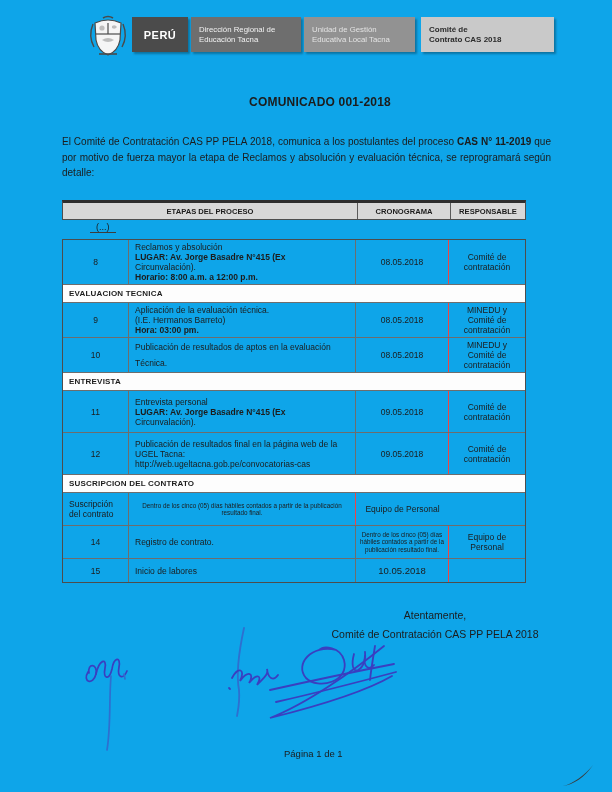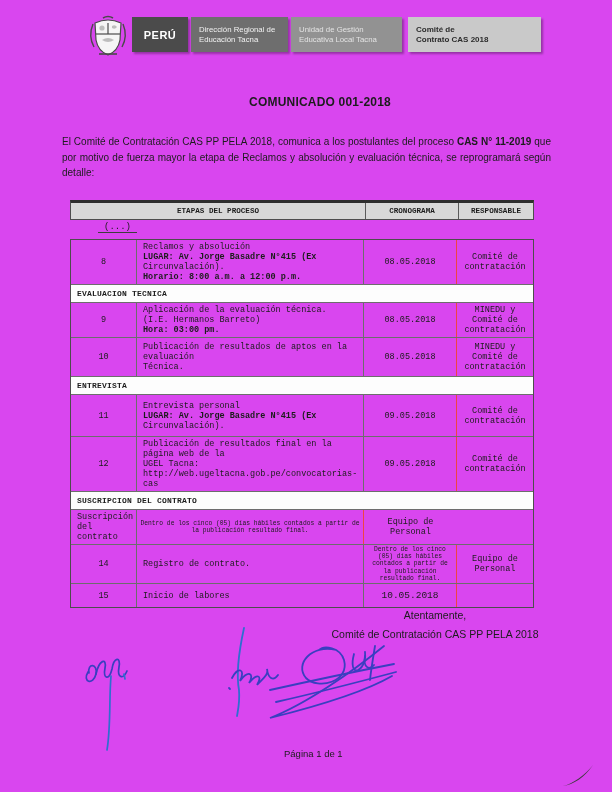--- a/index.html
+++ b/index.html
@@ -1,41 +1,41 @@
 <!DOCTYPE html>
 <html style="--brand-box: #4b4b4b; --box2: #6e6e6e; --box3: #929292; --box4: #c9c9c9; --table-header-bg: #d8d8d8; --ink-blue: #3a3fc0; --ink-light-blue: #2e6fd0;"><head>
 <meta charset="utf-8">
 <style>
   html,body{margin:0;padding:0;background:#e8e8e8;}
   .page{
     position:relative;width:612px;height:792px;margin:0 auto;
-    background:#d946ef;overflow:hidden;
+    background:#0ea5e9;overflow:hidden;
     font-family:"Liberation Sans", sans-serif;color:#1c1c1c;
   }
   
   .coat{position:absolute;left:85px;top:14px;width:46px;height:44px;}
   .hdr-boxes{position:absolute;left:132px;top:17px;display:flex;align-items:stretch;height:35px;}
   .hbox{box-sizing:border-box;display:flex;flex-direction:column;justify-content:center;
         box-shadow:1.5px 2px 2px rgba(0,0,0,0.30);}
   .hbox.brand{width:56px;background:var(--brand-box,#4b4b4b);align-items:center;}
   .hbox.brand .t{color:#fff;font-weight:bold;font-size:11px;letter-spacing:.5px;}
-  .hbox.b2{width:97px;margin-left:3px;background:var(--box2,#6e6e6e);padding-left:8px;}
+  .hbox.b2{width:110px;margin-left:3px;background:var(--box2,#6e6e6e);padding-left:8px;}
   .hbox.b3{width:111px;margin-left:3px;background:var(--box3,#929292);padding-left:8px;}
   .hbox.b4{width:133px;margin-left:6px;background:var(--box4,#c9c9c9);padding-left:8px;}
   .hbox .l{font-size:7.8px;line-height:10px;color:#f2f2f2;}
   .hbox.b3 .l{color:#e3e3e3;}
   .hbox.b4 .l{color:#2c2c2c;font-weight:bold;font-size:8px;}
   
   .title{position:absolute;left:0;top:95px;width:600px;text-align:center;
          font-size:12px;font-weight:bold;letter-spacing:.2px;padding-left:20px;}
   .intro{position:absolute;left:62px;top:134px;width:489px;font-size:10px;
          line-height:15.6px;text-align:justify;}
   .b{font-weight:bold;}
   
-  .tablewrap{position:absolute;left:70px;top:200px;width:464px;font-family:Liberation Mono, monospace;}
+  .tablewrap{position:absolute;left:62px;top:200px;width:464px;}
   .thead{box-sizing:border-box;display:grid;grid-template-columns:294px 93px 1fr;
          border:1px solid #4d4d4d;border-top:3px solid #2e2e2e;background:var(--table-header-bg,#d8d8d8);
          height:20px;align-items:center;text-align:center;font-size:7.6px;font-weight:bold;}
   .thead .hc + .hc{border-left:1px solid #5a5a5a;height:100%;display:flex;align-items:center;justify-content:center;}
   .ellipsis-row{height:16px;margin:2px 0 1px 28px;font-size:9px;}
   .ellipsis-row span{border-bottom:1px solid #3d3d3d;padding:0 6px;}
   .tbody{box-sizing:border-box;border:1px solid #4d4d4d;width:464px;}
   .trow{box-sizing:border-box;}
   .trow + .trow{border-top:1px solid #6d6d6d;}
   .item-row{display:grid;grid-template-columns:66px 227px 93px 1fr;}

